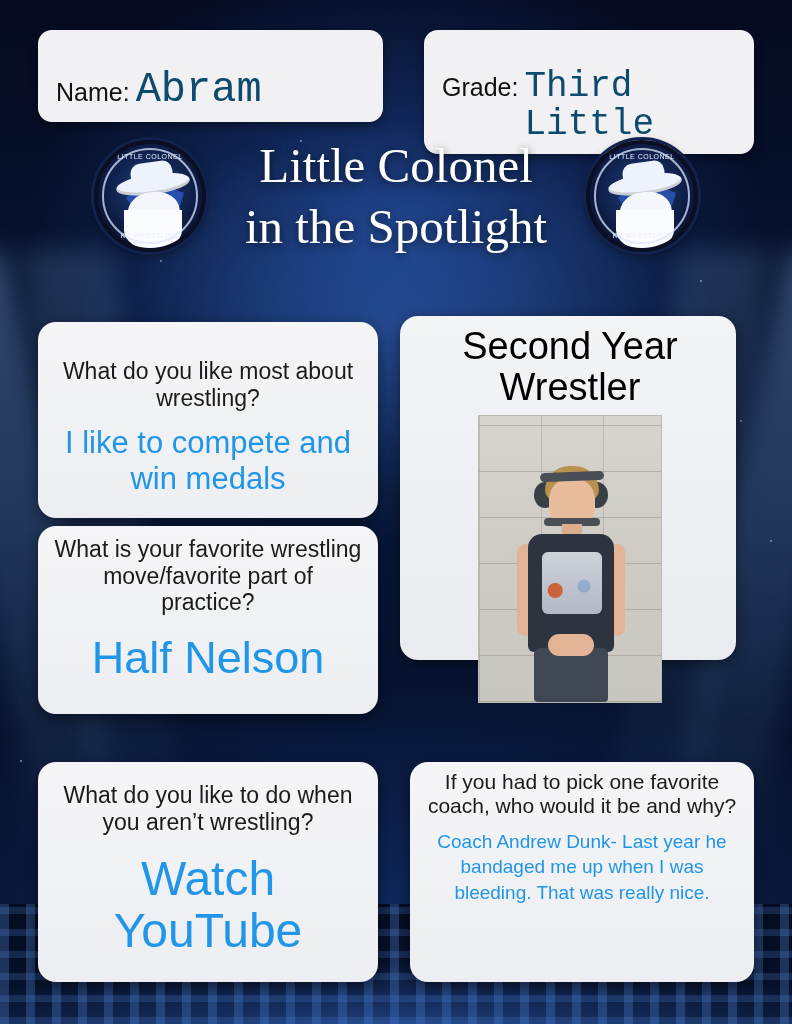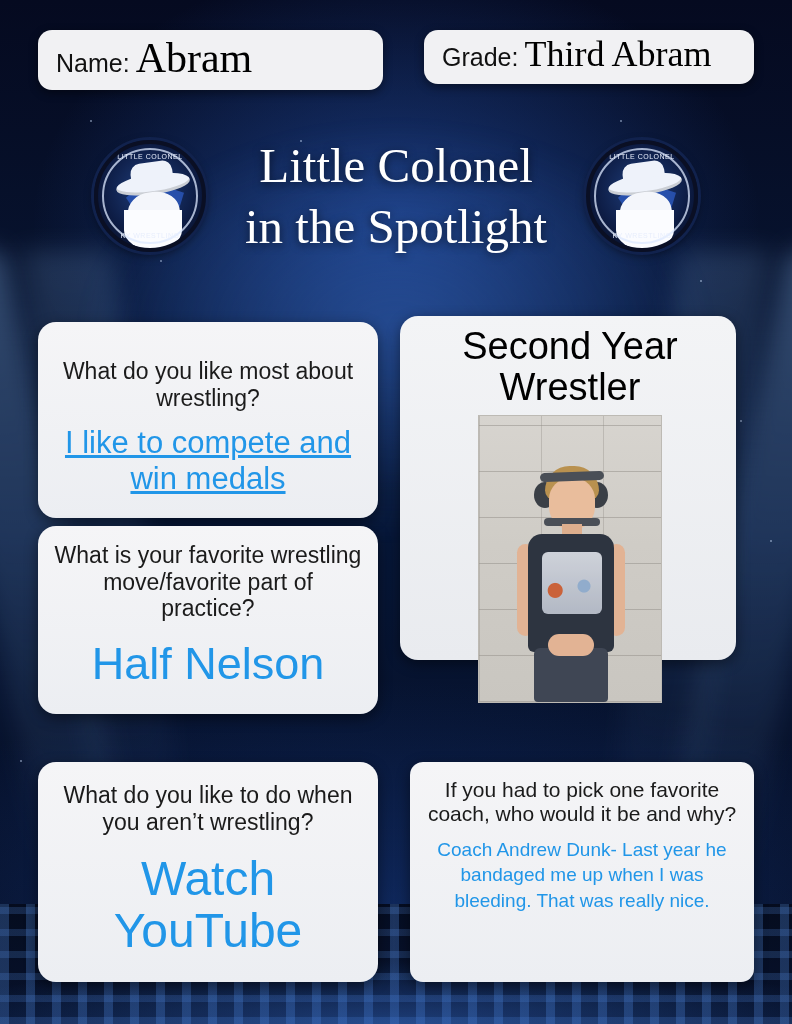--- a/index.html
+++ b/index.html
@@ -80,24 +80,25 @@
     align-items: baseline;
     padding: 6px 18px 10px 18px;
   }
   .field-label {
     font-size: 25px;
     color: #111;
     font-family: "Liberation Sans", sans-serif;
   }
   .field-value {
     font-size: 42px;
-    color: #000000;
+    color: #0c4a6e;
     line-height: 1.05;
     margin-left: 6px;
-    font-family: Liberation Serif, serif;
+    font-family: Liberation Mono, monospace;
+    margin-top: 32px;
   }
   .field.name { width: 345px; }
   .field.grade { width: 330px; }
   .field.grade .field-value { font-size: 36px; }
 
   
   .title-block {
     position: absolute;
     top: 135px; left: 0; right: 0;
     display: flex;
@@ -197,29 +198,29 @@
     line-height: 1.16;
     font-family: "Liberation Sans", sans-serif;
   }
   .a {
     color: #2196e8;
     font-family: "Liberation Sans", sans-serif;
     line-height: 1.14;
   }
 
   #card-like { left: 38px; top: 322px; width: 340px; height: 196px; padding-top: 36px; }
-  #card-like .a { font-size: 31px; margin-top: 14px; text-decoration: underline; }
-
-  #card-move { left: 38px; top: 526px; width: 340px; height: 188px; padding-top: 16px; }
+  #card-like .a { font-size: 31px; margin-top: 14px; }
+
+  #card-move { left: 38px; top: 526px; width: 340px; height: 188px; padding-top: 10px; }
   #card-move .a { font-size: 45px; margin-top: 16px; }
 
   #card-free { left: 38px; top: 762px; width: 340px; height: 220px; padding-top: 20px; }
   #card-free .a { font-size: 48px; margin-top: 18px; line-height: 1.08; }
 
-  #card-coach { left: 410px; top: 762px; width: 344px; height: 220px; padding-top: 16px; border-radius: 13px; }
+  #card-coach { left: 410px; top: 762px; width: 344px; height: 220px; padding-top: 8px; }
   #card-coach .q { font-size: 21px; }
   #card-coach .a { font-size: 19px; margin-top: 10px; line-height: 1.35; }
 
   
   #photo-card {
     position: absolute;
     left: 400px; top: 316px;
     width: 336px; height: 344px;
     background: linear-gradient(180deg, #f3f4f6 0%, #e9ebef 100%);
     border-radius: 18px;
@@ -329,21 +330,21 @@
 
   <div class="floor"></div>
 
   <div class="top-row">
     <div class="field name">
       <span class="field-label">Name:</span>
       <span class="field-value">Abram</span>
     </div>
     <div class="field grade">
       <span class="field-label">Grade:</span>
-      <span class="field-value">Third Abram</span>
+      <span class="field-value">Third Little</span>
     </div>
   </div>
 
   <div class="title-block">
     <div class="logo">
       <div class="state"></div>
       <div class="hat"></div>
       <div class="face"></div>
       <div class="beard"></div>
       <div class="ring-text"></div>

